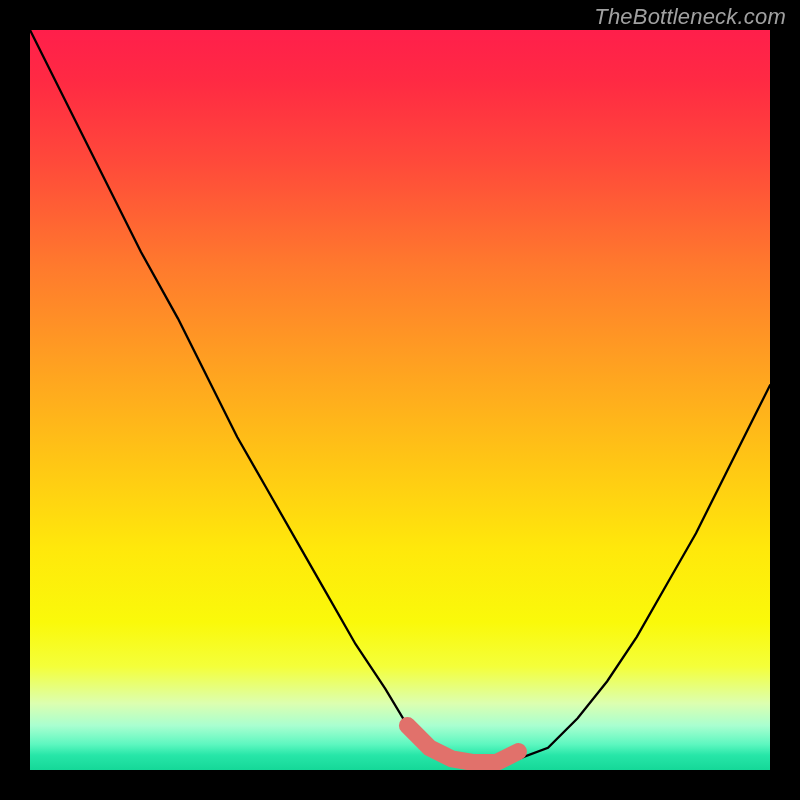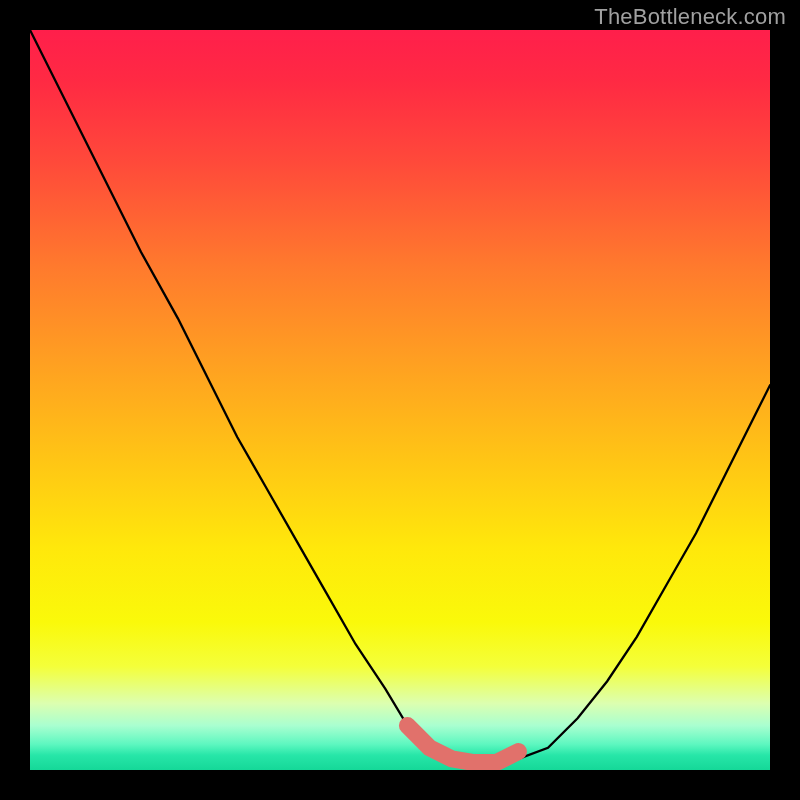--- a/index.html
+++ b/index.html
@@ -11,20 +11,21 @@
     overflow: hidden;
     font-family: Arial, Helvetica, sans-serif;
   }
   .frame {
     position: absolute;
     top: 0;
     left: 0;
     width: 800px;
     height: 800px;
     background: #000;
+    font-style: italic;
   }
   .plot {
     position: absolute;
     top: 30px;
     left: 30px;
     width: 740px;
     height: 740px;
     background: linear-gradient(to bottom,
       #ff1f4b 0%,
       #ff2a43 7%,

